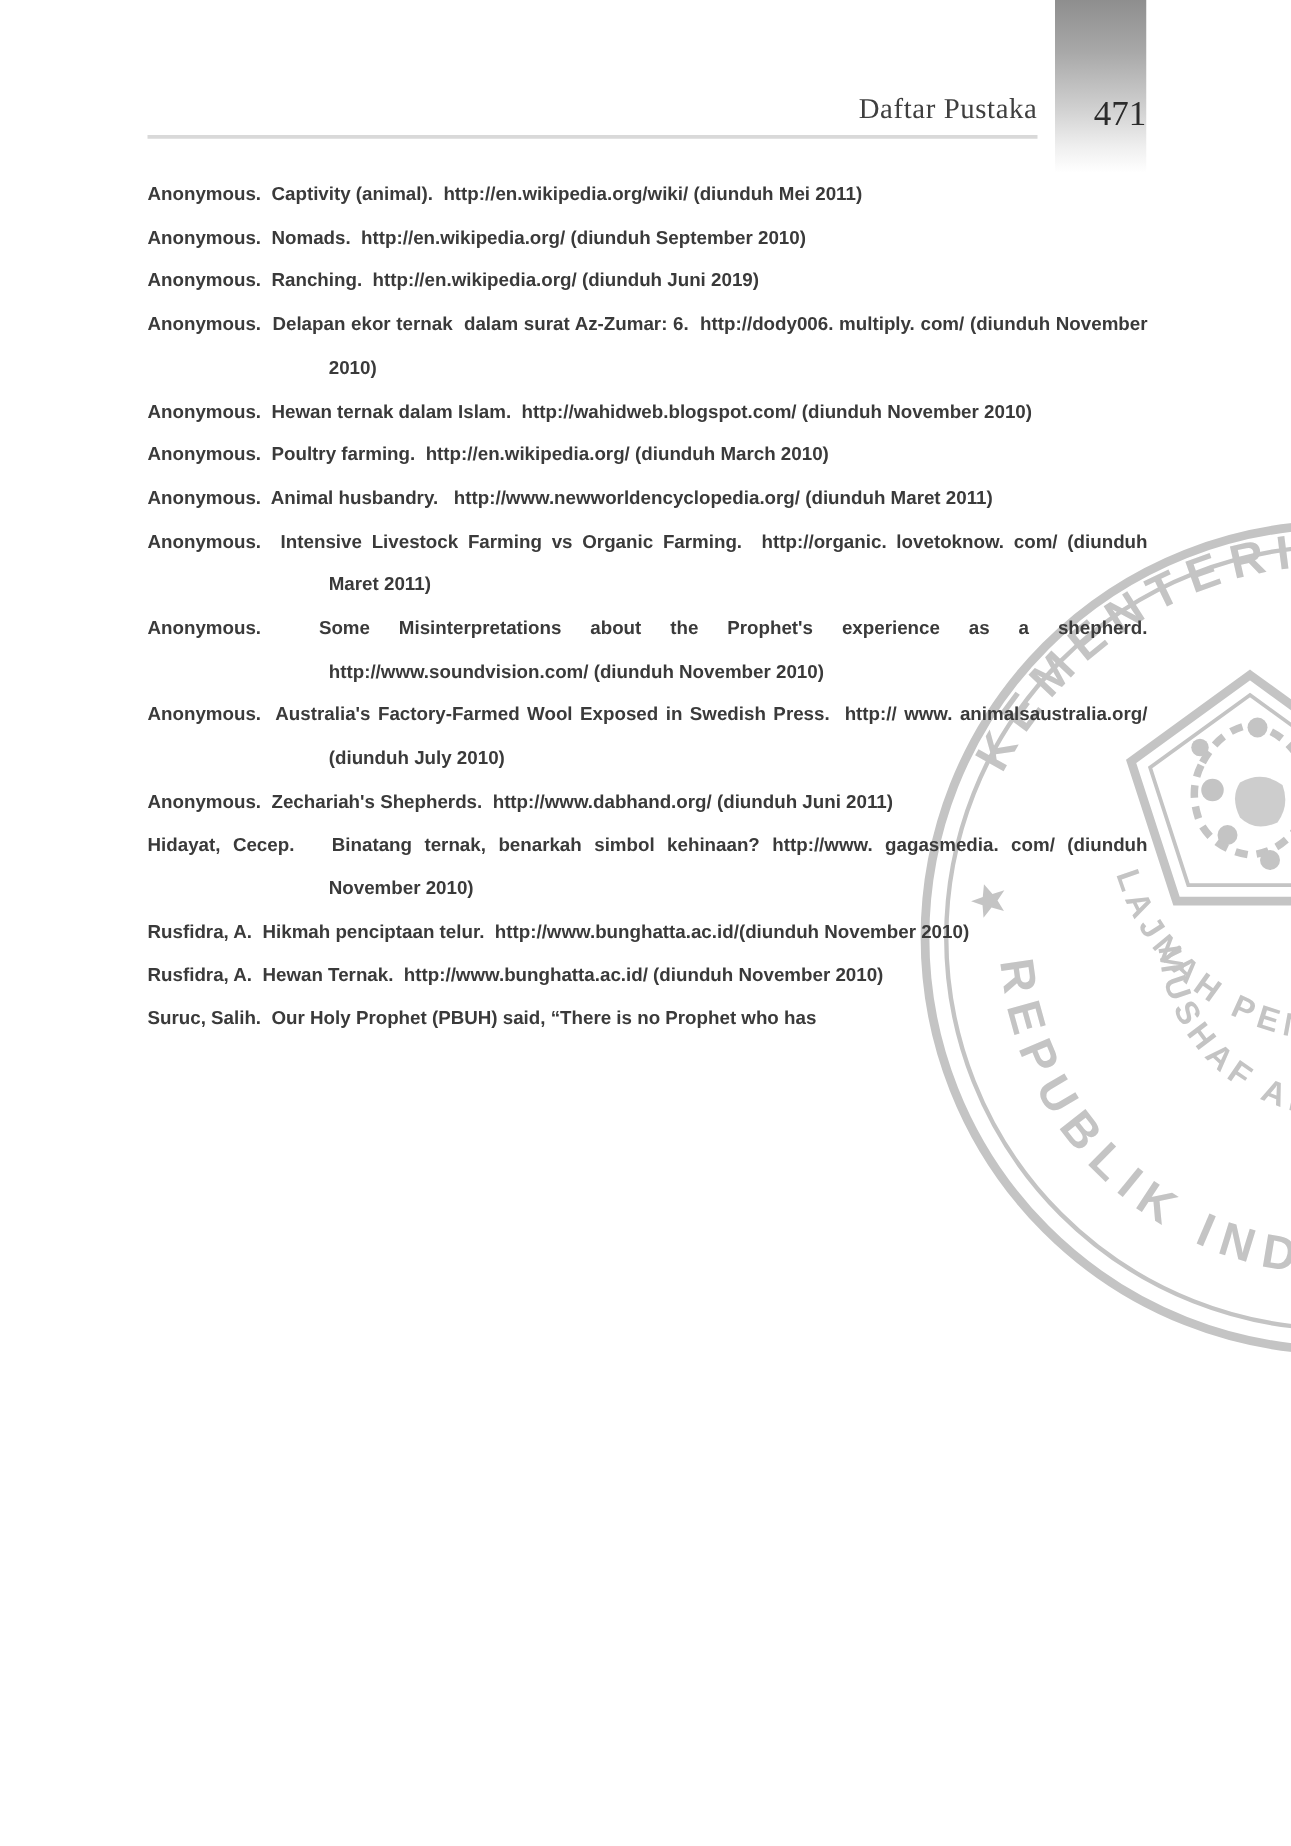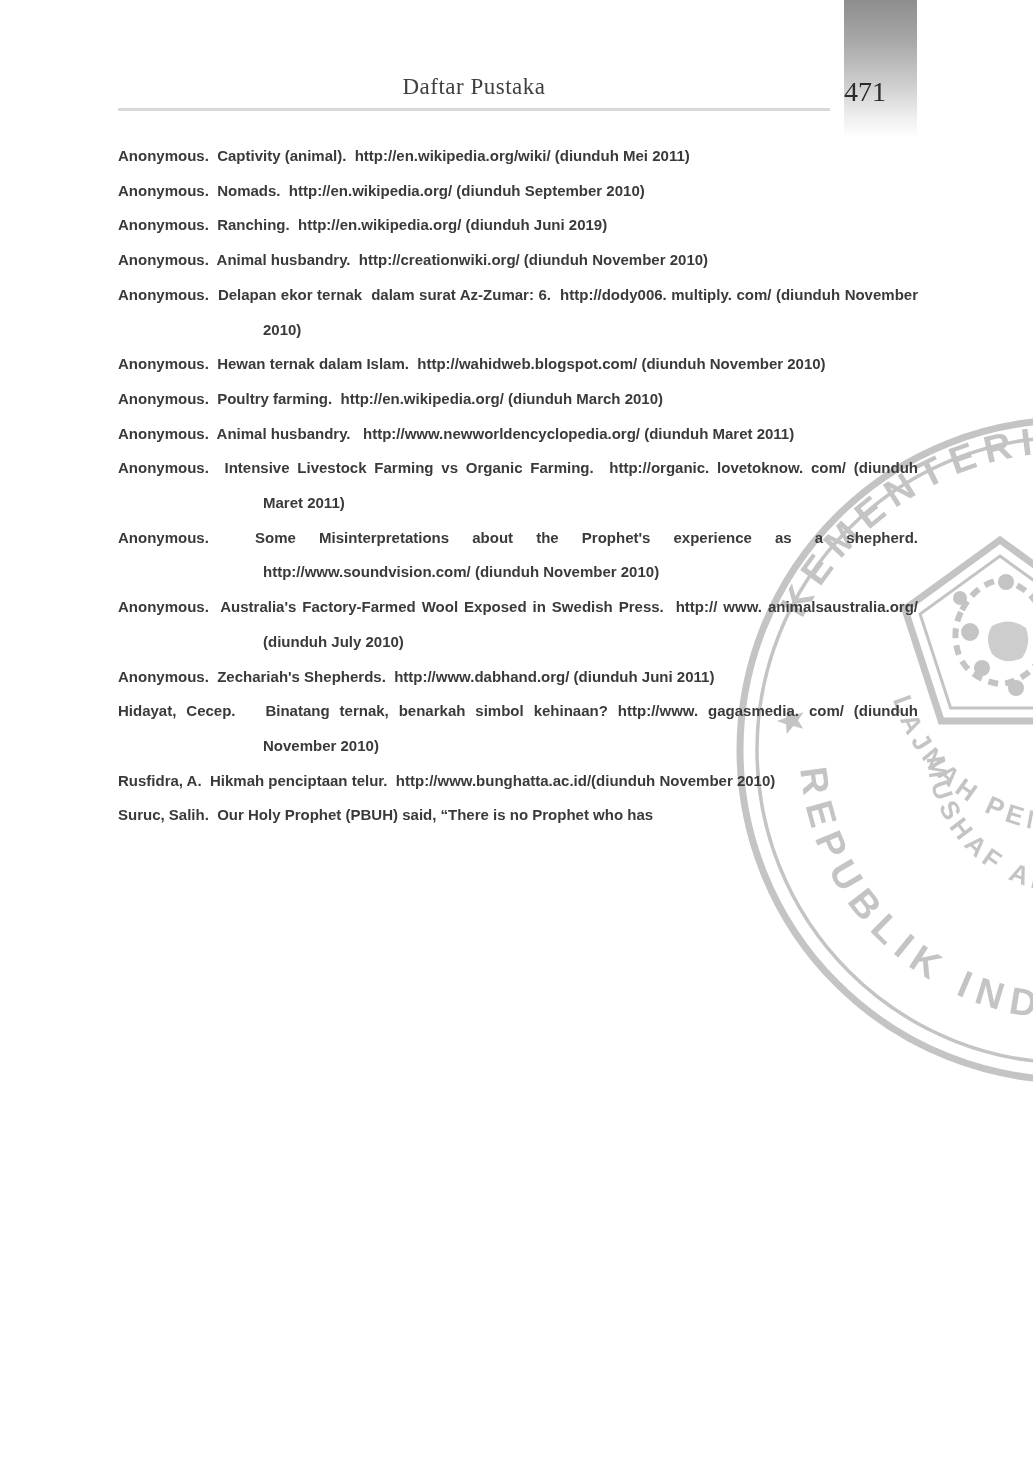--- a/index.html
+++ b/index.html
@@ -7,37 +7,37 @@
     position:relative;
     width:1033px;height:1477px;
     background:#ffffff;
     overflow:hidden;
     font-family:"Liberation Sans",sans-serif;
   }
 
   
   .running-head{
     position:absolute;left:118px;top:74px;width:712px;
-    text-align:center;
+    text-align:right;
     font-family:"Liberation Serif",serif;
     font-size:23px;color:#3f3f3f;letter-spacing:.5px;
     z-index:2;
   }
   .head-rule{
     position:absolute;left:118px;top:108px;width:712px;height:3px;
     background:#d9d9d9;z-index:2;
   }
   .pagenum-bar{
     position:absolute;left:844px;top:0;width:73px;height:138px;
     background:linear-gradient(180deg,#8e8e8e 0%,#a8a8a8 30%,#cfcfcf 62%,#efefef 85%,#ffffff 100%);
     z-index:2;
   }
   .pagenum{
     position:absolute;left:0;top:76px;width:100%;
-    text-align:left;
+    text-align:right;
     font-family:"Liberation Serif",serif;
     font-size:28px;color:#2b2b2b;
   }
 
   
   .content{
     position:absolute;left:118px;top:139px;width:800px;
     z-index:1;
     color:#3a3a3a;
   }
@@ -123,21 +123,20 @@
   </div>
 
   <div class="content" id="refs">
     <p class="ref"><span class="ref-author">Anonymous.</span><span class="ref-body">  Captivity (animal).  http://en.wikipedia.org/wiki/ (diunduh Mei 2011)</span></p>
 
     <p class="ref"><span class="ref-author">Anonymous.</span><span class="ref-body">  Nomads.  http://en.wikipedia.org/ (diunduh September 2010)</span></p>
 
     <p class="ref"><span class="ref-author">Anonymous.</span><span class="ref-body">  Ranching.  http://en.wikipedia.org/ (diunduh Juni 2019)</span></p>
 
 
-    <p class="ref"><span class="ref-author">Anonymous.</span><span class="ref-body">  Animal husbandry.  http://creationwiki.org/ (diunduh November 2010)</span></p>
 
     <p class="ref"><span class="ref-author">Anonymous.</span><span class="ref-body">  Delapan ekor ternak  dalam surat Az-Zumar: 6.  http://dody006. multiply. com/ (diunduh November 2010)</span></p>
 
     <p class="ref"><span class="ref-author">Anonymous.</span><span class="ref-body">  Hewan ternak dalam Islam.  http://wahidweb.blogspot.com/ (diunduh November 2010)</span></p>
 
     <p class="ref"><span class="ref-author">Anonymous.</span><span class="ref-body">  Poultry farming.  http://en.wikipedia.org/ (diunduh March 2010)</span></p>
 
 
 
     <p class="ref"><span class="ref-author">Anonymous.</span><span class="ref-body">  Animal husbandry.   http://www.newworldencyclopedia.org/ (diunduh Maret 2011)</span></p>
@@ -147,17 +146,18 @@
     <p class="ref"><span class="ref-author">Anonymous.</span><span class="ref-body">  Some Misinterpretations about the Prophet's experience as a shepherd.  http://www.soundvision.com/ (diunduh November 2010)</span></p>
 
     <p class="ref"><span class="ref-author">Anonymous.</span><span class="ref-body">  Australia's Factory-Farmed Wool Exposed in Swedish Press.  http:// www. animalsaustralia.org/ (diunduh July 2010)</span></p>
 
     <p class="ref"><span class="ref-author">Anonymous.</span><span class="ref-body">  Zechariah's Shepherds.  http://www.dabhand.org/ (diunduh Juni 2011)</span></p>
 
     <p class="ref"><span class="ref-author">Hidayat, Cecep.</span><span class="ref-body">   Binatang ternak, benarkah simbol kehinaan? http://www. gagasmedia. com/ (diunduh November 2010)</span></p>
 
     <p class="ref"><span class="ref-author">Rusfidra, A.</span><span class="ref-body">  Hikmah penciptaan telur.  http://www.bunghatta.ac.id/(diunduh November 2010)</span></p>
 
+    <p class="ref"><span class="ref-author">Rusfidra, A.</span><span class="ref-body">  Hewan Ternak.  http://www.bunghatta.ac.id/ (diunduh November 2010)</span></p>
 
     <p class="ref"><span class="ref-author">Suruc, Salih.</span><span class="ref-body">  Our Holy Prophet (PBUH) said, “There is no Prophet who has</span></p>
   </div>
 
 </div>
 
 </body></html>

